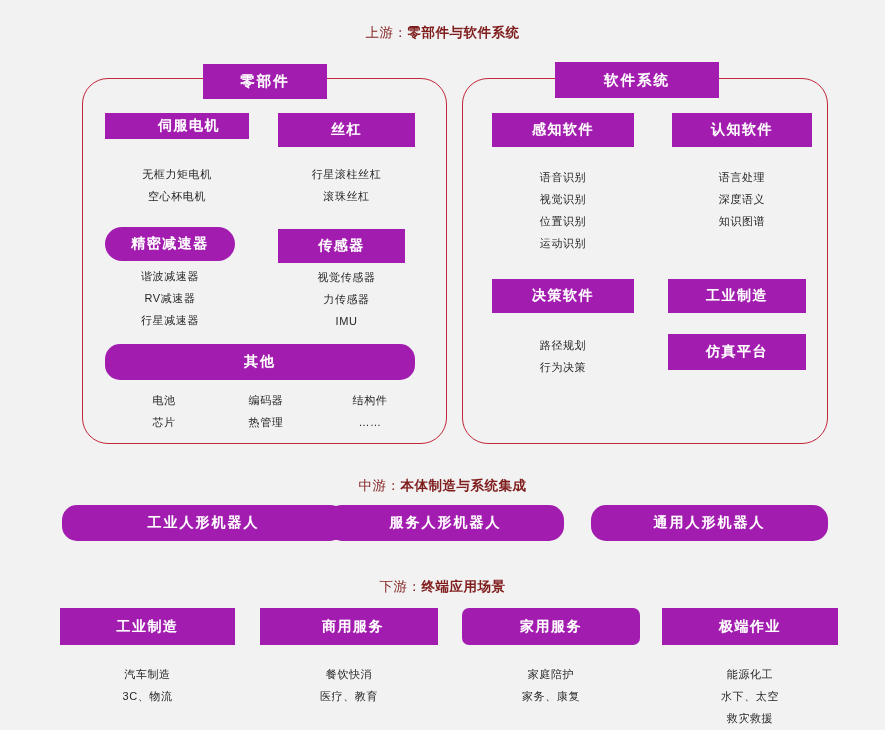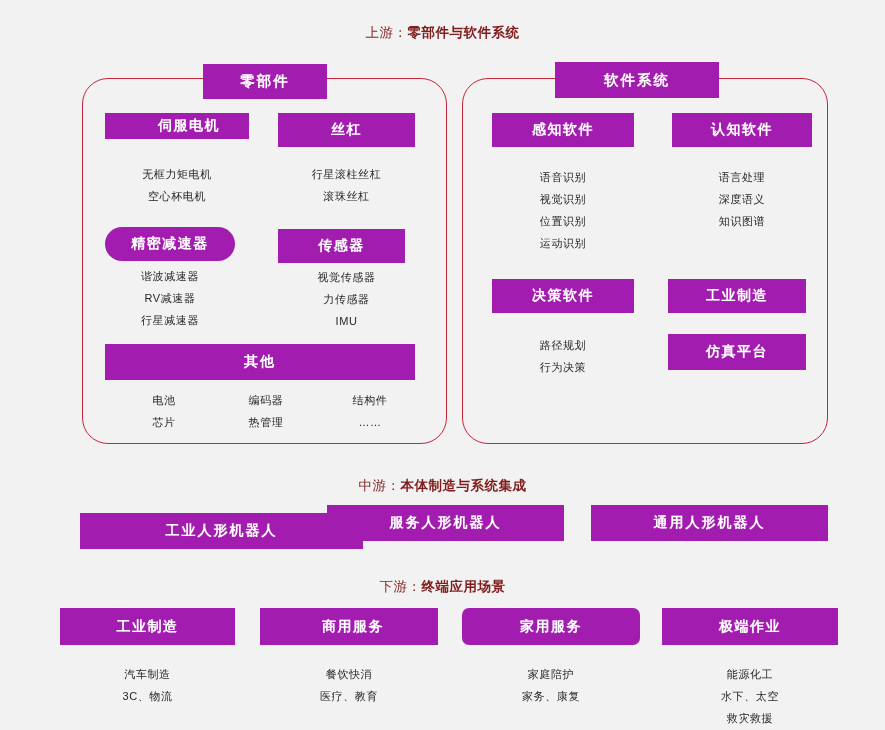--- a/index.html
+++ b/index.html
@@ -38,21 +38,21 @@
     color: #ffffff;
     display: flex;
     align-items: center;
     justify-content: center;
     font-size: 14px;
     font-weight: 700;
     letter-spacing: 1.5px;
     text-shadow: 0 0 1px rgba(255,255,255,.25);
   }
   .rbox.hdr { font-size: 14.5px; letter-spacing: 2px; }
-  .rbox.wide { letter-spacing: 2px; }
+  .rbox.wide { letter-spacing: 2px; border-radius: 15px; }
 
   
   .items {
     position: absolute;
     text-align: center;
     font-size: 11px;
     line-height: 22px;
     color: #262626;
     letter-spacing: 0.6px;
     white-space: pre-line;
@@ -116,21 +116,21 @@
   <div class="items" style="left:492px; top:334px; width:142px;">路径规划
 行为决策</div>
 
   <div class="rbox" style="left:668px; top:279px; width:138px; height:34px;">工业制造</div>
   <div class="rbox" style="left:668px; top:334px; width:138px; height:36px;">仿真平台</div>
 
   <div class="section-title" style="top:477px;">
     <span class="lead">中游：</span><span class="strong">本体制造与系统集成</span>
   </div>
 
-  <div class="rbox wide" style="left:80px; top:505px; width:283px; height:36px;margin-top:8px;">工业人形机器人</div>
+  <div class="rbox wide" style="left:62px; top:505px; width:283px; height:36px;">工业人形机器人</div>
   <div class="rbox wide" style="left:327px; top:505px; width:237px; height:36px;">服务人形机器人</div>
   <div class="rbox wide" style="left:591px; top:505px; width:237px; height:36px;">通用人形机器人</div>
 
   <div class="section-title" style="top:578px;">
     <span class="lead">下游：</span><span class="strong">终端应用场景</span>
   </div>
 
   <div class="rbox" style="left:60px; top:608px; width:175px; height:37px;">工业制造</div>
   <div class="items" style="left:60px; top:663px; width:175px;">汽车制造
 3C、物流</div>

